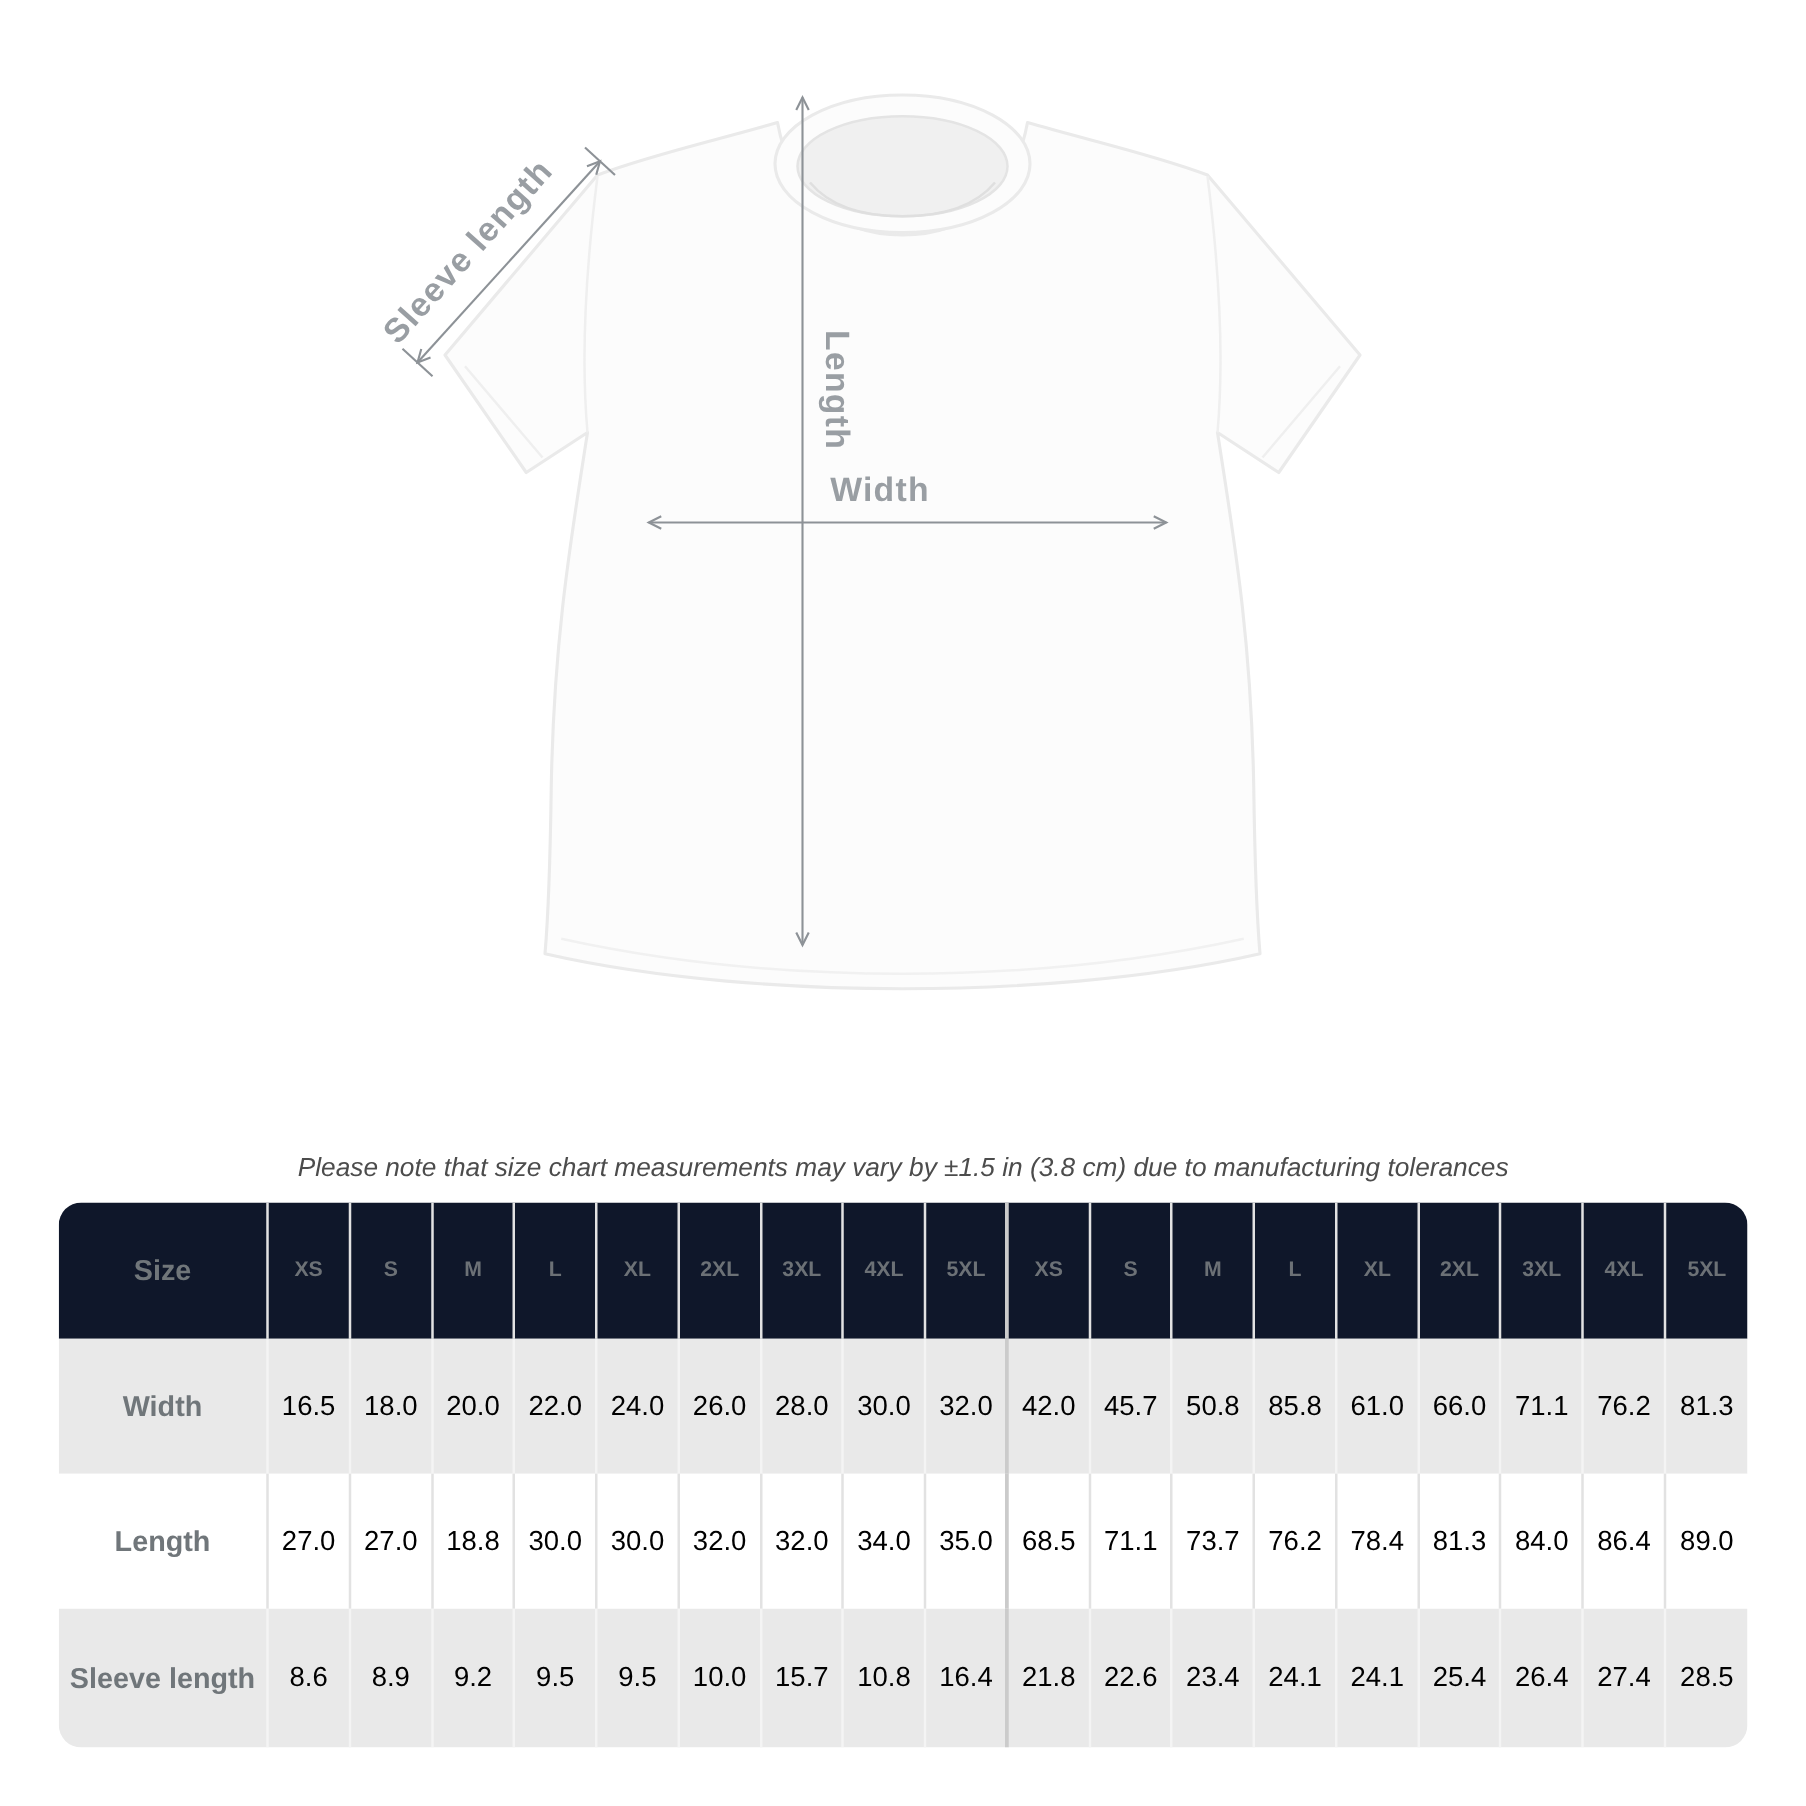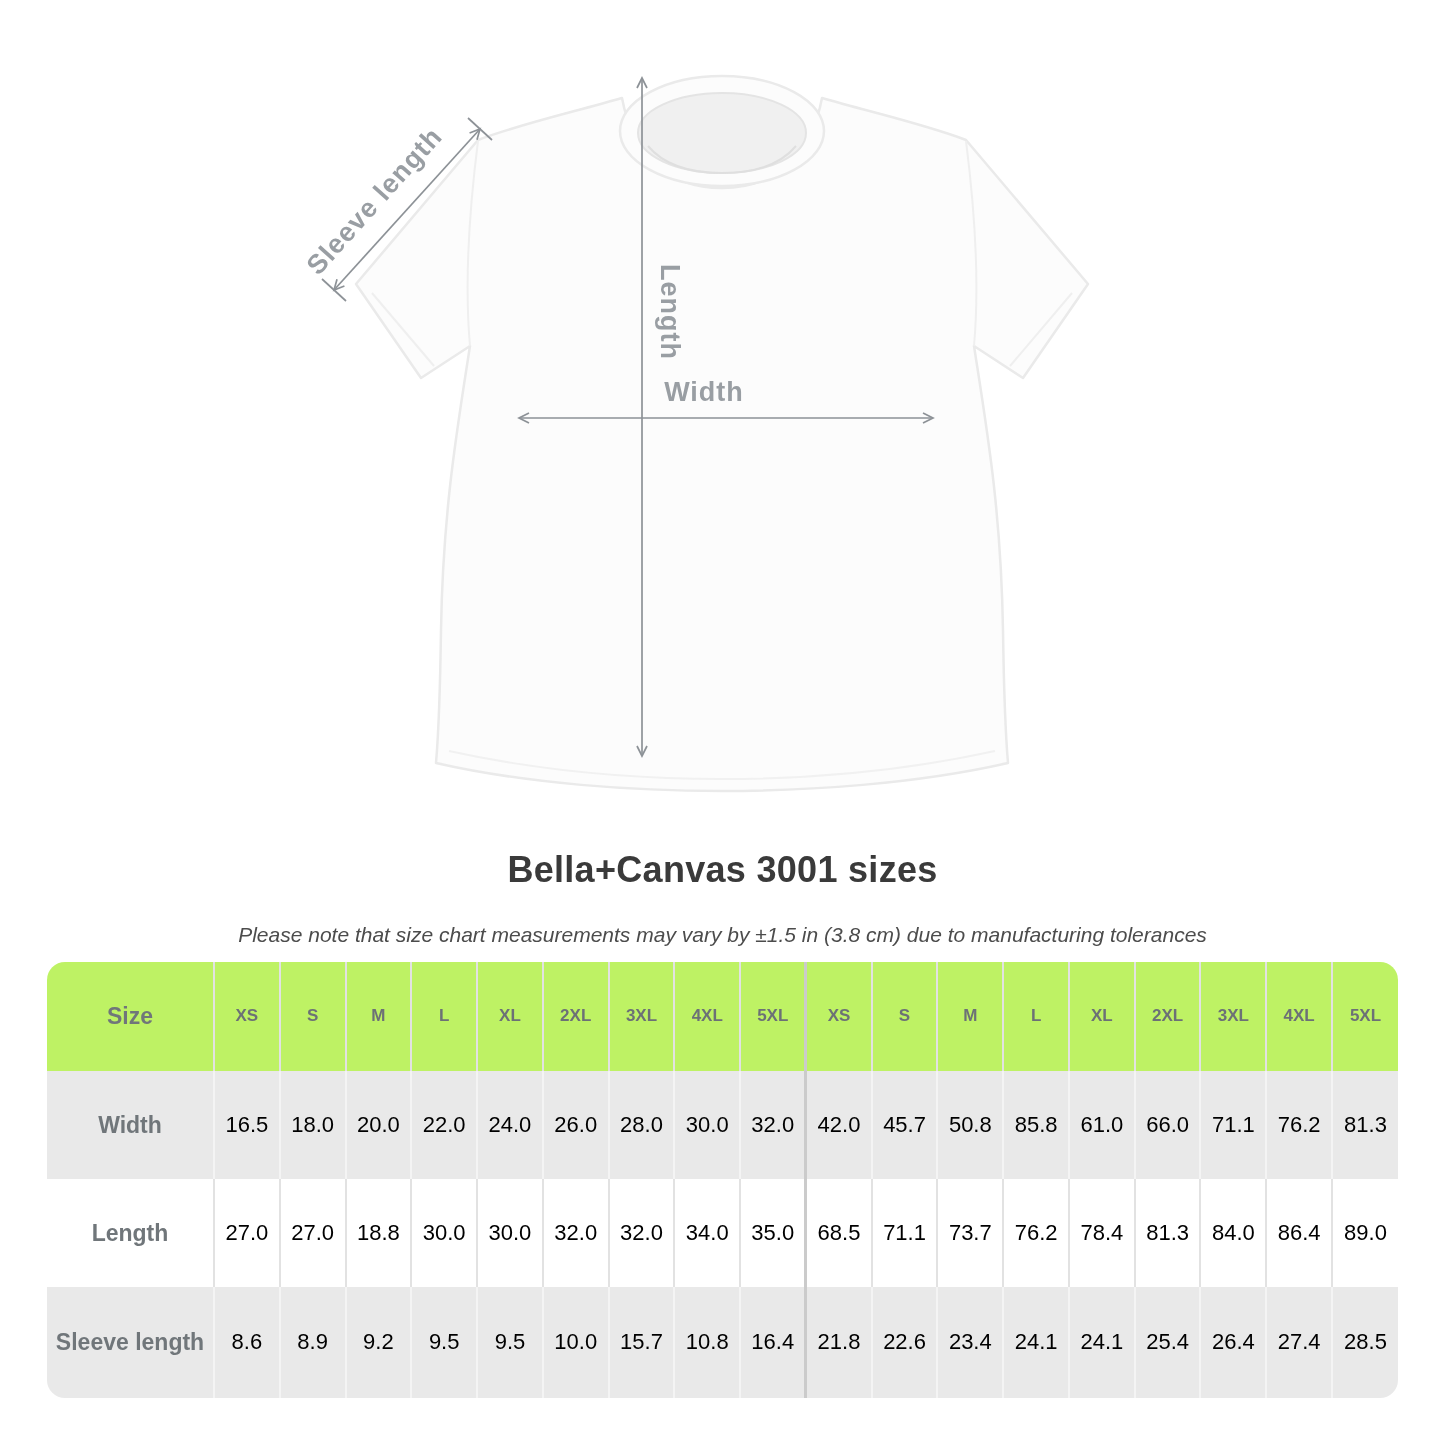--- a/index.html
+++ b/index.html
@@ -20,21 +20,21 @@
   }
 
   .table-wrap {
     position:absolute; left:47px; top:962px; width:1351px; height:436px;
     border-radius:18px; overflow:hidden;
   }
   table.tbl { border-collapse:collapse; table-layout:fixed; width:100%; height:100%; }
   .tbl td { padding:0; margin:0; text-align:center; vertical-align:middle; }
 
   tr.gr td   { background:#e9e9e9; height:99px; }
-  tr.rsz td  { background:#bef264; height:84px; }
+  tr.rsz td  { background:#0f172a; height:84px; }
   tr.rw1 td  { background:#e9e9e9; height:84px; }
   tr.rw2 td  { background:#ffffff; height:83px; }
   tr.rw3 td  { background:#e9e9e9; height:86px; }
 
   .gl { font-size:27px; font-weight:bold; font-style:italic; color:#595e61; letter-spacing:.5px; }
   .gu { font-size:20px; font-style:italic; color:#595e61; margin-top:10px; }
   .hc  { font-size:17px; font-weight:bold; color:#6c7176; }
   .lbl { font-size:23px; font-weight:bold; color:#70767a; }
   .val { font-size:22px; color:#000000; }
 
@@ -98,21 +98,20 @@
     <text class="dim-label" x="704" y="401" text-anchor="middle">Width</text>
 
     <g>
       <line x1="334" y1="290" x2="480" y2="129" stroke="#8d9297" stroke-width="1.7" marker-start="url(#ah)" marker-end="url(#ah)"></line>
       <line x1="468" y1="118" x2="492" y2="140" stroke="#8d9297" stroke-width="1.7"></line>
       <line x1="322" y1="279" x2="346" y2="301" stroke="#8d9297" stroke-width="1.7"></line>
     </g>
     <text class="dim-label" transform="translate(381,207) rotate(-48)" text-anchor="middle">Sleeve length</text>
   </svg>
 
-  <div class="title">Bella+Canvas 3001 sizes</div>
   <div class="subtitle">Please note that size chart measurements may vary by ±1.5 in (3.8 cm) due to manufacturing tolerances</div>
 
   <div class="table-wrap">
     <table class="tbl">
       <colgroup>
           <col style="width:167px">
           <col span="18">
         </colgroup>
       <tbody>
       <tr class="rsz">

